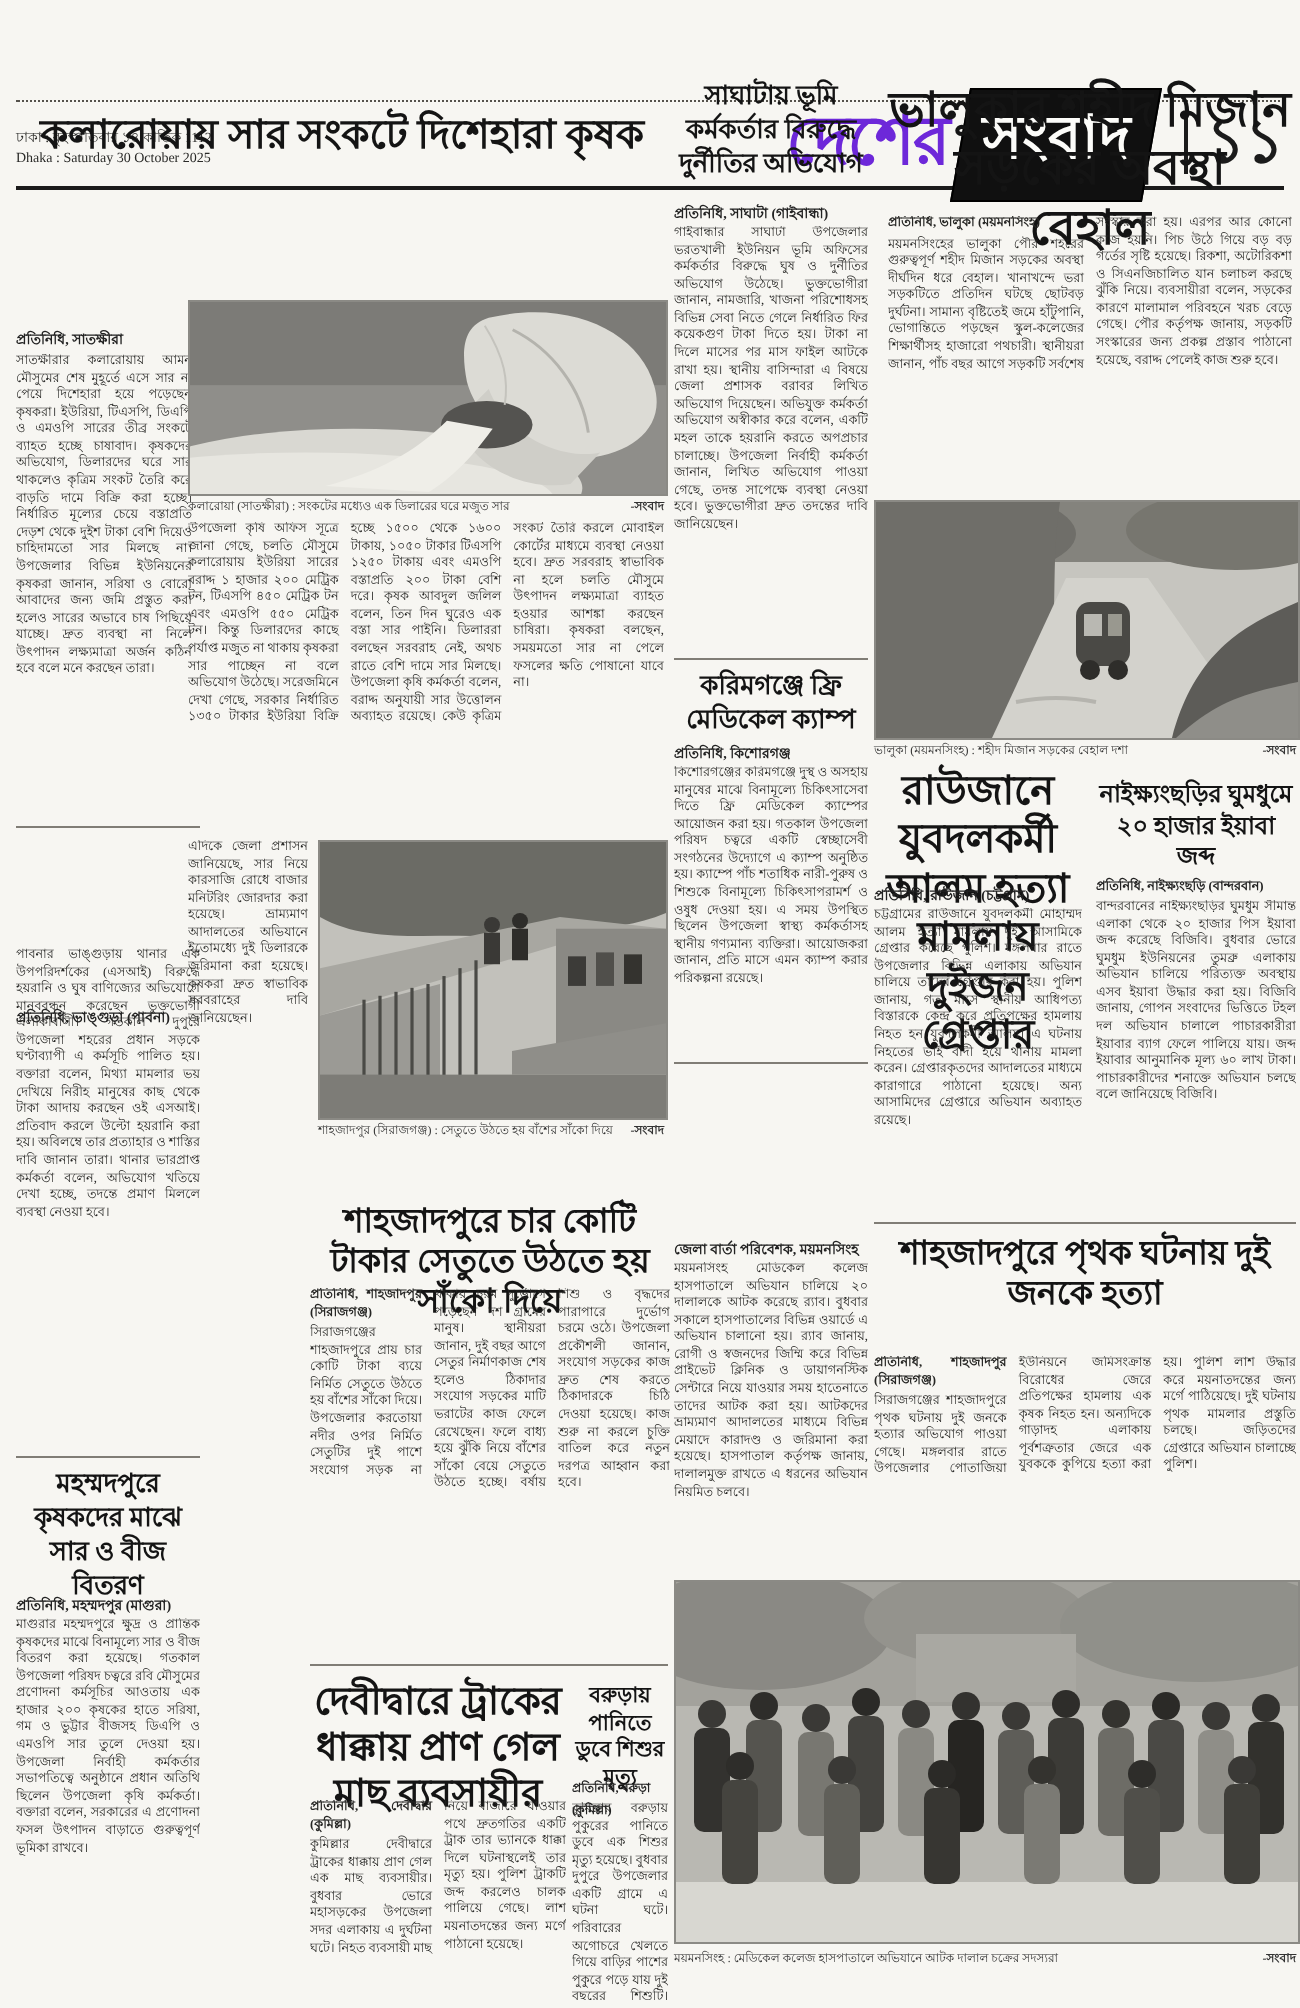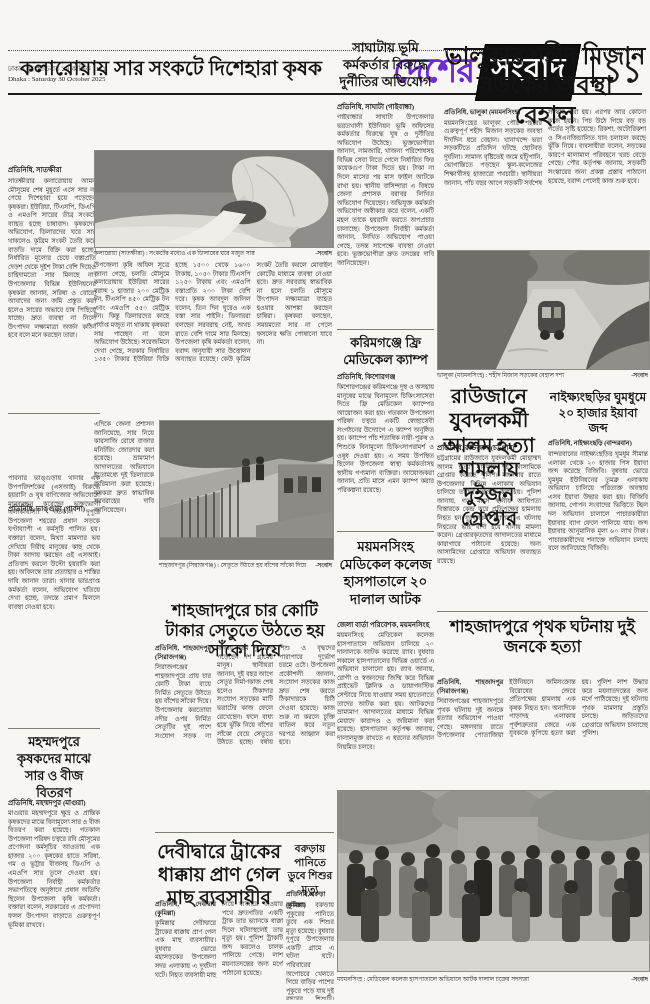--- a/index.html
+++ b/index.html
@@ -125,21 +125,20 @@
   <div class="abs hl hl-sm" style="left:337px;top:40px;width:97px;">সাঘাটায় ভূমি কর্মকর্তার বিরুদ্ধে দুর্নীতির অভিযোগ</div>
   <div class="abs byline" style="left:337px;top:101px;width:97px;">প্রতিনিধি, সাঘাটা (গাইবান্ধা)</div>
   <div class="abs body-txt" style="left:337px;top:113px;width:97px;height:214px;">গাইবান্ধার সাঘাটা উপজেলার ভরতখালী ইউনিয়ন ভূমি অফিসের কর্মকর্তার বিরুদ্ধে ঘুষ ও দুর্নীতির অভিযোগ উঠেছে। ভুক্তভোগীরা জানান, নামজারি, খাজনা পরিশোধসহ বিভিন্ন সেবা নিতে গেলে নির্ধারিত ফির কয়েকগুণ টাকা দিতে হয়। টাকা না দিলে মাসের পর মাস ফাইল আটকে রাখা হয়। স্থানীয় বাসিন্দারা এ বিষয়ে জেলা প্রশাসক বরাবর লিখিত অভিযোগ দিয়েছেন। অভিযুক্ত কর্মকর্তা অভিযোগ অস্বীকার করে বলেন, একটি মহল তাকে হয়রানি করতে অপপ্রচার চালাচ্ছে। উপজেলা নির্বাহী কর্মকর্তা জানান, লিখিত অভিযোগ পাওয়া গেছে, তদন্ত সাপেক্ষে ব্যবস্থা নেওয়া হবে। ভুক্তভোগীরা দ্রুত তদন্তের দাবি জানিয়েছেন।</div>
 
   <div class="abs rule" style="left:337px;top:329px;width:97px;"></div>
   <div class="abs hl hl-sm" style="left:337px;top:335px;width:97px;">করিমগঞ্জে ফ্রি মেডিকেল ক্যাম্প</div>
   <div class="abs byline" style="left:337px;top:371px;width:97px;">প্রতিনিধি, কিশোরগঞ্জ</div>
   <div class="abs body-txt" style="left:337px;top:383px;width:97px;height:146px;">কিশোরগঞ্জের করিমগঞ্জে দুস্থ ও অসহায় মানুষের মাঝে বিনামূল্যে চিকিৎসাসেবা দিতে ফ্রি মেডিকেল ক্যাম্পের আয়োজন করা হয়। গতকাল উপজেলা পরিষদ চত্বরে একটি স্বেচ্ছাসেবী সংগঠনের উদ্যোগে এ ক্যাম্প অনুষ্ঠিত হয়। ক্যাম্পে পাঁচ শতাধিক নারী-পুরুষ ও শিশুকে বিনামূল্যে চিকিৎসাপরামর্শ ও ওষুধ দেওয়া হয়। এ সময় উপস্থিত ছিলেন উপজেলা স্বাস্থ্য কর্মকর্তাসহ স্থানীয় গণ্যমান্য ব্যক্তিরা। আয়োজকরা জানান, প্রতি মাসে এমন ক্যাম্প করার পরিকল্পনা রয়েছে।</div>
 
   <div class="abs rule" style="left:337px;top:531px;width:97px;"></div>
-  <div class="abs hl hl-sm" style="left:337px;top:538px;width:97px;font-size:13.5px;">ময়মনসিংহ মেডিকেল কলেজ হাসপাতালে ২০ দালাল আটক</div>
   <div class="abs byline" style="left:337px;top:619px;width:97px;">জেলা বার্তা পরিবেশক, ময়মনসিংহ</div>
   <div class="abs body-txt" style="left:337px;top:631px;width:97px;height:156px;">ময়মনসিংহ মেডিকেল কলেজ হাসপাতালে অভিযান চালিয়ে ২০ দালালকে আটক করেছে র‌্যাব। বুধবার সকালে হাসপাতালের বিভিন্ন ওয়ার্ডে এ অভিযান চালানো হয়। র‌্যাব জানায়, রোগী ও স্বজনদের জিম্মি করে বিভিন্ন প্রাইভেট ক্লিনিক ও ডায়াগনস্টিক সেন্টারে নিয়ে যাওয়ার সময় হাতেনাতে তাদের আটক করা হয়। আটকদের ভ্রাম্যমাণ আদালতের মাধ্যমে বিভিন্ন মেয়াদে কারাদণ্ড ও জরিমানা করা হয়েছে। হাসপাতাল কর্তৃপক্ষ জানায়, দালালমুক্ত রাখতে এ ধরনের অভিযান নিয়মিত চলবে।</div>
 
   <div class="abs hl hl-lg" style="left:444px;top:42px;width:202px;">ভালুকার শহীদ মিজান সড়কের অবস্থা বেহাল</div>
   <div class="abs body-txt cols2" style="left:444px;top:108px;width:202px;height:140px;">
     <b class="inline-byline">প্রতিনিধি, ভালুকা (ময়মনসিংহ)</b>
     <span>ময়মনসিংহের ভালুকা পৌর শহরের গুরুত্বপূর্ণ শহীদ মিজান সড়কের অবস্থা দীর্ঘদিন ধরে বেহাল। খানাখন্দে ভরা সড়কটিতে প্রতিদিন ঘটছে ছোটবড় দুর্ঘটনা। সামান্য বৃষ্টিতেই জমে হাঁটুপানি, ভোগান্তিতে পড়ছেন স্কুল-কলেজের শিক্ষার্থীসহ হাজারো পথচারী। স্থানীয়রা জানান, পাঁচ বছর আগে সড়কটি সর্বশেষ সংস্কার করা হয়। এরপর আর কোনো কাজ হয়নি। পিচ উঠে গিয়ে বড় বড় গর্তের সৃষ্টি হয়েছে। রিকশা, অটোরিকশা ও সিএনজিচালিত যান চলাচল করছে ঝুঁকি নিয়ে। ব্যবসায়ীরা বলেন, সড়কের কারণে মালামাল পরিবহনে খরচ বেড়ে গেছে। পৌর কর্তৃপক্ষ জানায়, সড়কটি সংস্কারের জন্য প্রকল্প প্রস্তাব পাঠানো হয়েছে, বরাদ্দ পেলেই কাজ শুরু হবে।</span>
   </div>
   <div class="abs photo" style="left:437px;top:250px;width:211px;height:118px;">
     <svg viewBox="0 0 211 118" preserveAspectRatio="none">

